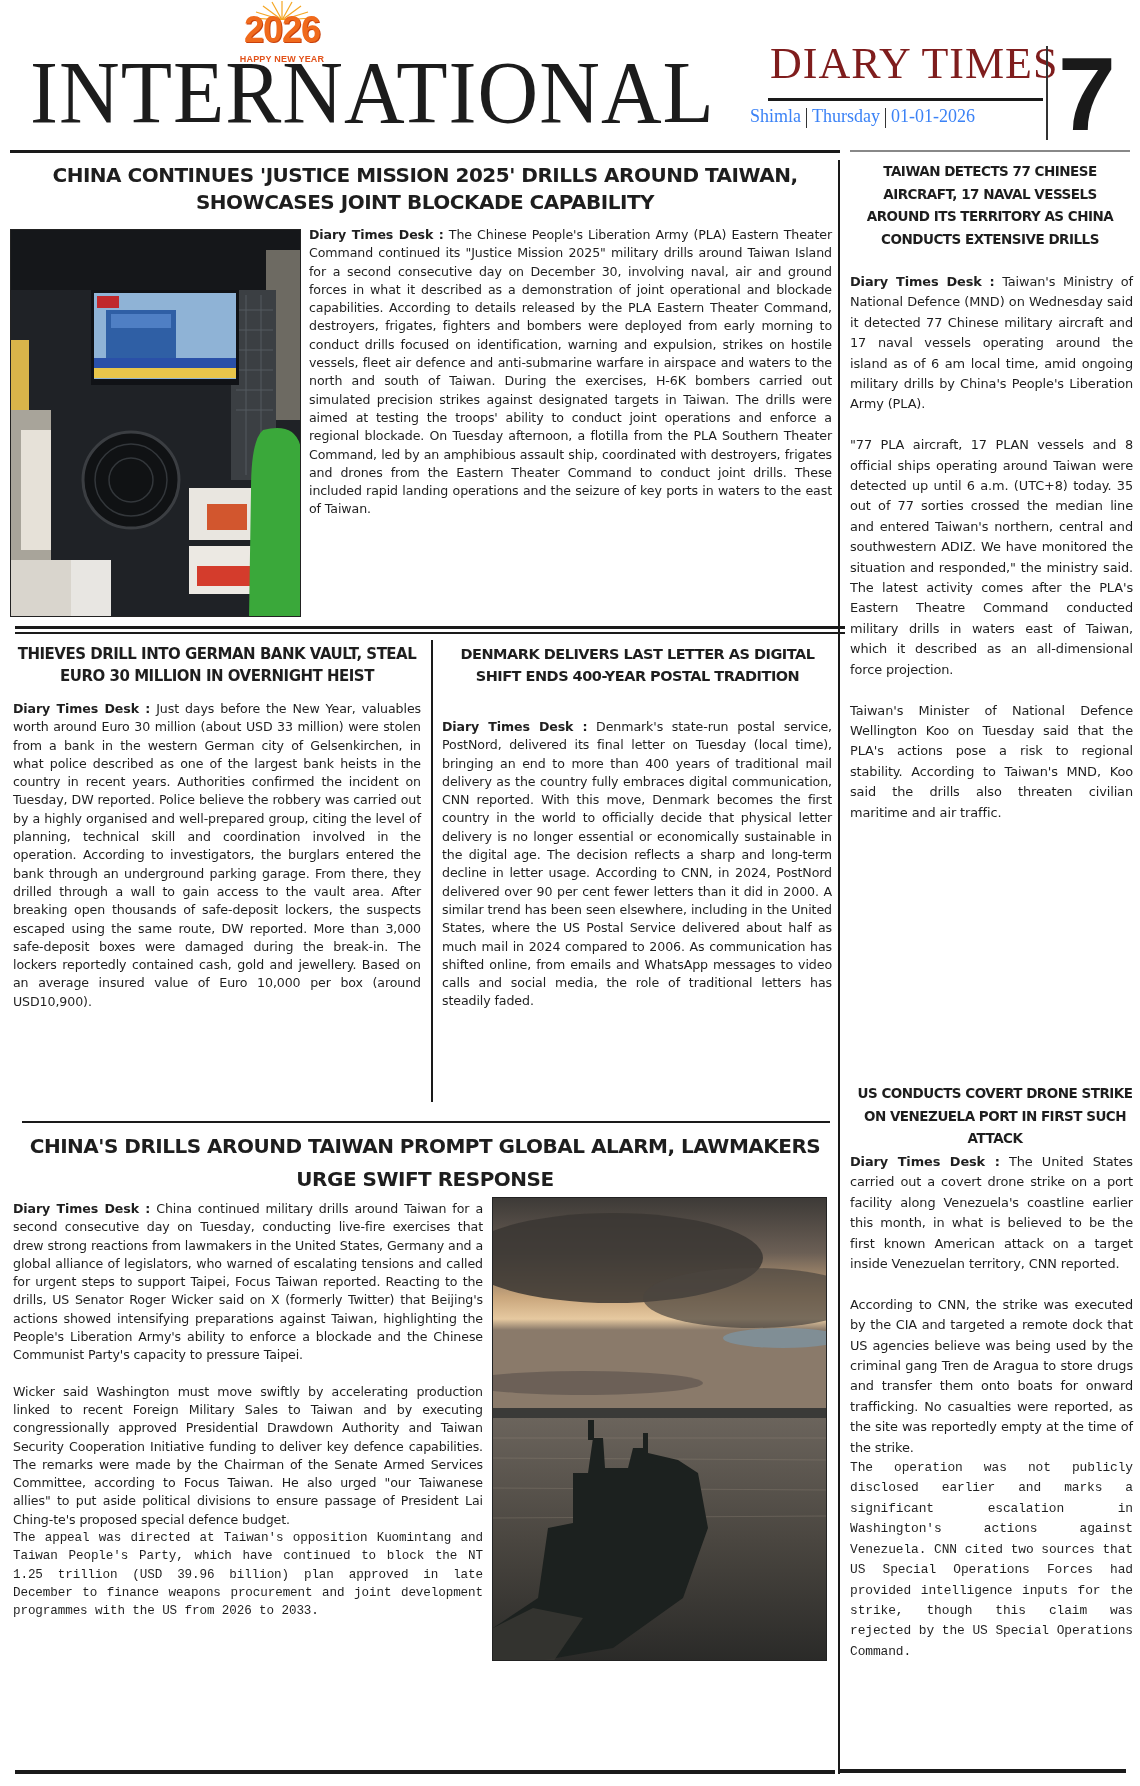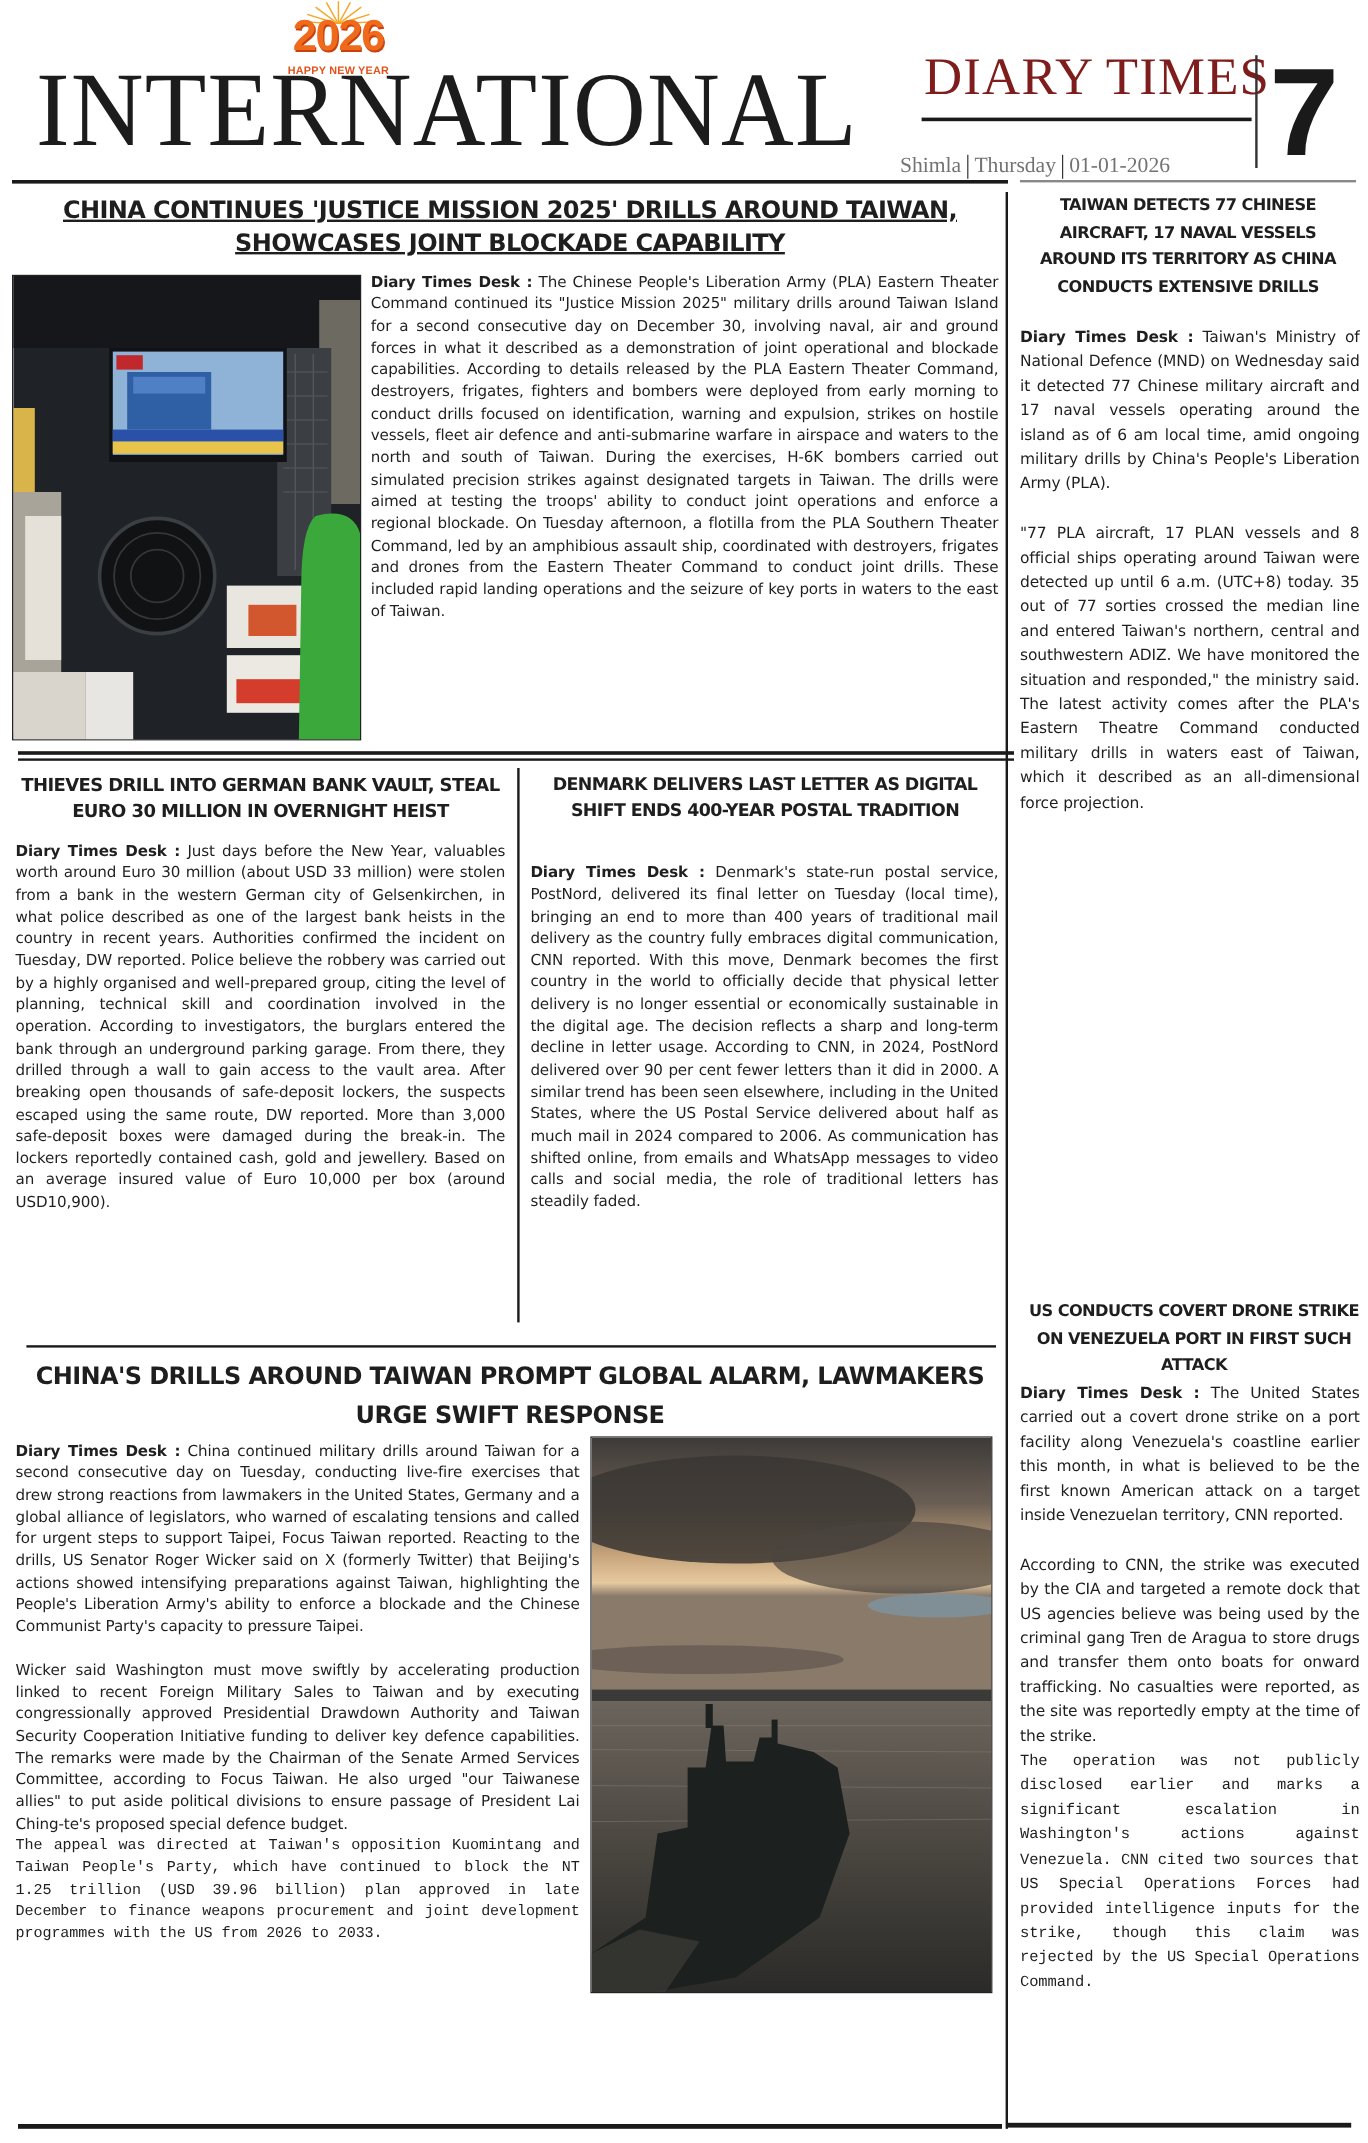--- a/index.html
+++ b/index.html
@@ -25,22 +25,22 @@
       font-family: "Liberation Sans", sans-serif; font-weight: bold; font-size: 9px; color: #e2521a;
       letter-spacing: 0.2px;
     }
     .paper-name {
       position: absolute; left: 770px; top: 42px;
       font-family: "Liberation Serif", serif; font-size: 44px; line-height: 1; color: #7f1d1d;
       letter-spacing: 1px;
     }
     .paper-rule { position: absolute; left: 768px; top: 98px; width: 275px; height: 3px; background: #1a1a1a; }
     .dateline {
-      position: absolute; left: 750px; top: 127px;
-      font-family: "Liberation Serif", serif; font-size: 18px; color: #737373; white-space: nowrap;
+      position: absolute; left: 750px; top: 106px;
+      font-family: "Liberation Serif", serif; font-size: 18px; color: #3b82f6; white-space: nowrap;
     }
     .dateline .sep { display: inline-block; width: 1px; height: 20px; background: #333; vertical-align: middle; margin: 0 5px; }
     .vert-rule { position: absolute; left: 1046px; top: 46px; width: 2px; height: 94px; background: #333; }
     .page-num {
       position: absolute; left: 1058px; top: 42px;
       font-family: "Liberation Sans", sans-serif; font-weight: bold; font-size: 104px; line-height: 1; color: #1a1a1a;
     }
     .mast-rule-left { position: absolute; left: 10px; top: 150px; width: 830px; height: 3px; background: #1a1a1a; }
     .mast-rule-right { position: absolute; left: 850px; top: 150px; width: 280px; height: 2px; background: #888; }
 
@@ -51,21 +51,21 @@
     }
     .body-text {
       font-family: "DejaVu Sans", sans-serif; font-size: 12.6px; line-height: 18.3px;
       text-align: justify; color: #1f1f1f; letter-spacing: -0.1px;
     }
     .body-text .desk { font-weight: bold; }
     .body-text p + p { margin-top: 18px; }
     .body-text p.tight { margin-top: 0; font-family: Liberation Mono, monospace; }
 
     
-    .a1-head { position: absolute; left: 20px; top: 162px; width: 810px; font-size: 20px; line-height: 27px; text-decoration: underline; }
+    .a1-head { position: absolute; left: 20px; top: 162px; width: 810px; font-size: 20px; line-height: 27px; }
     .a1-img { position: absolute; left: 10px; top: 229px; width: 291px; height: 388px; border: 1px solid #222; overflow: hidden; }
     .a1-body { position: absolute; left: 309px; top: 226px; width: 523px; }
 
     .rule-double-top { position: absolute; left: 15px; top: 626px; width: 830px; height: 4px; border-top: 3px solid #1a1a1a; }
     .rule-double-top2 { position: absolute; left: 15px; top: 632px; width: 830px; height: 2px; background: #1a1a1a; }
 
     
     .a2-head { position: absolute; left: 14px; top: 643px; width: 406px; font-size: 15px; line-height: 22px; }
     .a2-body { position: absolute; left: 13px; top: 700px; width: 408px; }
     .col-divider { position: absolute; left: 431px; top: 640px; width: 2px; height: 462px; background: #1a1a1a; }
@@ -240,20 +240,21 @@
 
 <div class="rule-bottom"></div>
 
 <div class="right-col-border"></div>
 
 <article>
   <h2 class="headline a5-head">TAIWAN DETECTS 77 CHINESE AIRCRAFT, 17 NAVAL VESSELS AROUND ITS TERRITORY AS CHINA CONDUCTS EXTENSIVE DRILLS</h2>
   <div class="body-text right-body a5-body">
     <p><span class="desk">Diary Times Desk :</span><span> Taiwan's Ministry of National Defence (MND) on Wednesday said it detected 77 Chinese military aircraft and 17 naval vessels operating around the island as of 6 am local time, amid ongoing military drills by China's People's Liberation Army (PLA).</span></p>
     <p>"77 PLA aircraft, 17 PLAN vessels and 8 official ships operating around Taiwan were detected up until 6 a.m. (UTC+8) today. 35 out of 77 sorties crossed the median line and entered Taiwan's northern, central and southwestern ADIZ. We have monitored the situation and responded," the ministry said. The latest activity comes after the PLA's Eastern Theatre Command conducted military drills in waters east of Taiwan, which it described as an all-dimensional force projection.</p>
+    <p>Taiwan's Minister of National Defence Wellington Koo on Tuesday said that the PLA's actions pose a risk to regional stability. According to Taiwan's MND, Koo said the drills also threaten civilian maritime and air traffic.</p>
   </div>
 </article>
 
 <article>
   <h2 class="headline a6-head">US CONDUCTS COVERT DRONE STRIKE ON VENEZUELA PORT IN FIRST SUCH ATTACK</h2>
   <div class="body-text right-body a6-body">
     <p><span class="desk">Diary Times Desk :</span><span>  The United States carried out a covert drone strike on a port facility along Venezuela's coastline earlier this month, in what is believed to be the first known American attack on a target inside Venezuelan territory, CNN reported.</span></p>
     <p>According to CNN, the strike was executed by the CIA and targeted a remote dock that US agencies believe was being used by the criminal gang Tren de Aragua to store drugs and transfer them onto boats for onward trafficking. No casualties were reported, as the site was reportedly empty at the time of the strike.</p>
     <p class="tight">The operation was not publicly disclosed earlier and marks a significant escalation in Washington's actions against Venezuela. CNN cited two sources that US Special Operations Forces had provided intelligence inputs for the strike, though this claim was rejected by the US Special Operations Command.</p>
   </div>

